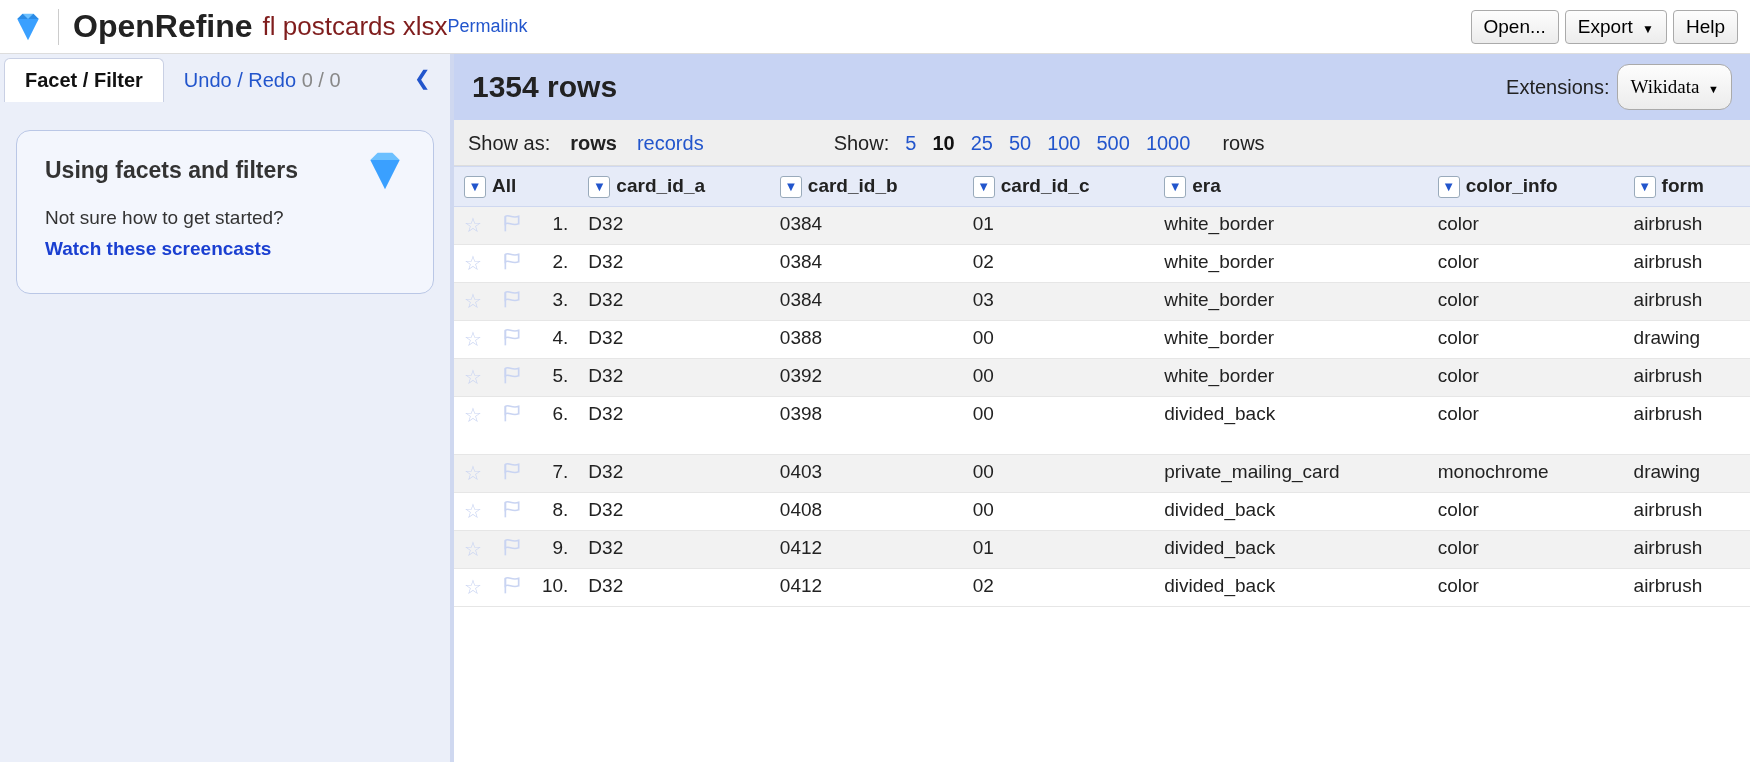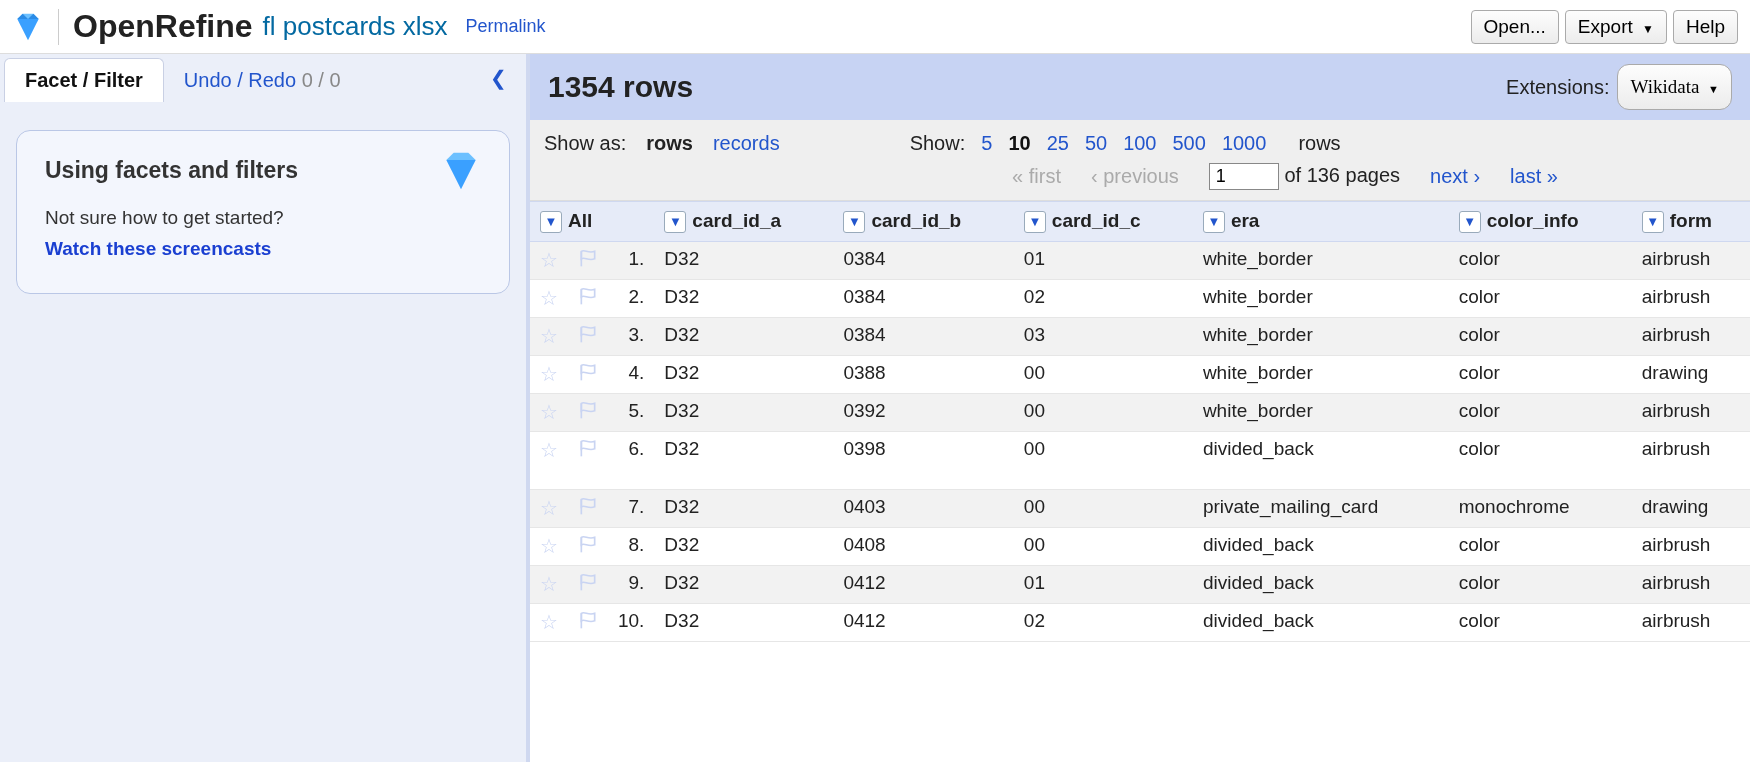--- a/index.html
+++ b/index.html
@@ -24,22 +24,21 @@
   .vdiv {
     width: 1px; height: 36px; background: #ccc; margin-right: 14px;
   }
   .app-title {
     font-size: 32px;
     font-weight: 900;
     margin-right: 10px;
   }
   .project-name {
     font-size: 26px;
-    color: #0369a1;
-    margin-right: 18px;
+    color: #7f1d1d;
   }
   .permalink {
     color: #2255cc;
     font-size: 18px;
     cursor: pointer;
   }
   .header-spacer { flex: 1; }
   .hdr-btn {
     background: linear-gradient(#fdfdfd,#ececec);
     border: 1px solid #aaa;
@@ -49,21 +48,21 @@
     margin-left: 6px;
     cursor: pointer;
   }
   .hdr-btn .caret { font-size: 12px; margin-left: 4px; }
   
   .main {
     display: flex;
     height: calc(100vh - 56px);
   }
   .left-pane {
-    width: 530px;
+    width: 454px;
     background: #ebeff9;
     position: relative;
     border-right: 4px solid #cfd8f0;
   }
   .tabstrip {
     display: flex;
     align-items: flex-end;
     height: 48px;
     padding: 0 0 0 4px;
     position: relative;
@@ -270,30 +269,20 @@
         <span class="show-as-active">rows</span>
         <span class="linkish">records</span>
 
         <div class="show-sizes">
           <span class="lbl">Show:</span>
           <span id="sizes-container"><span class="opt" style="margin-right: 16px;">5</span><span class="active" style="margin-right: 16px;">10</span><span class="opt" style="margin-right: 16px;">25</span><span class="opt" style="margin-right: 16px;">50</span><span class="opt" style="margin-right: 16px;">100</span><span class="opt" style="margin-right: 16px;">500</span><span class="opt" style="margin-right: 16px;">1000</span></span>
           <span class="lbl">rows</span>
         </div>
       </div>
 
-      <div class="pager">
-        <span class="disabled">« first</span>
-        <span class="disabled">‹ previous</span>
-        <span>
-          <input class="pageinput" value="1" style="">
-          <span>of 136 pages</span>
-        </span>
-        <span class="linkish">next ›</span>
-        <span class="linkish">last »</span>
-      </div>
     </div>
 
     <div class="tablewrap">
       <table class="data">
         <thead>
           <tr id="header-row">
               <th colspan="3"><span class="col-menu-btn">▼</span><span>All</span></th>
               <th><span class="col-menu-btn">▼</span><span>card_id_a</span></th>
               <th><span class="col-menu-btn">▼</span><span>card_id_b</span></th>
               <th><span class="col-menu-btn">▼</span><span>card_id_c</span></th>

